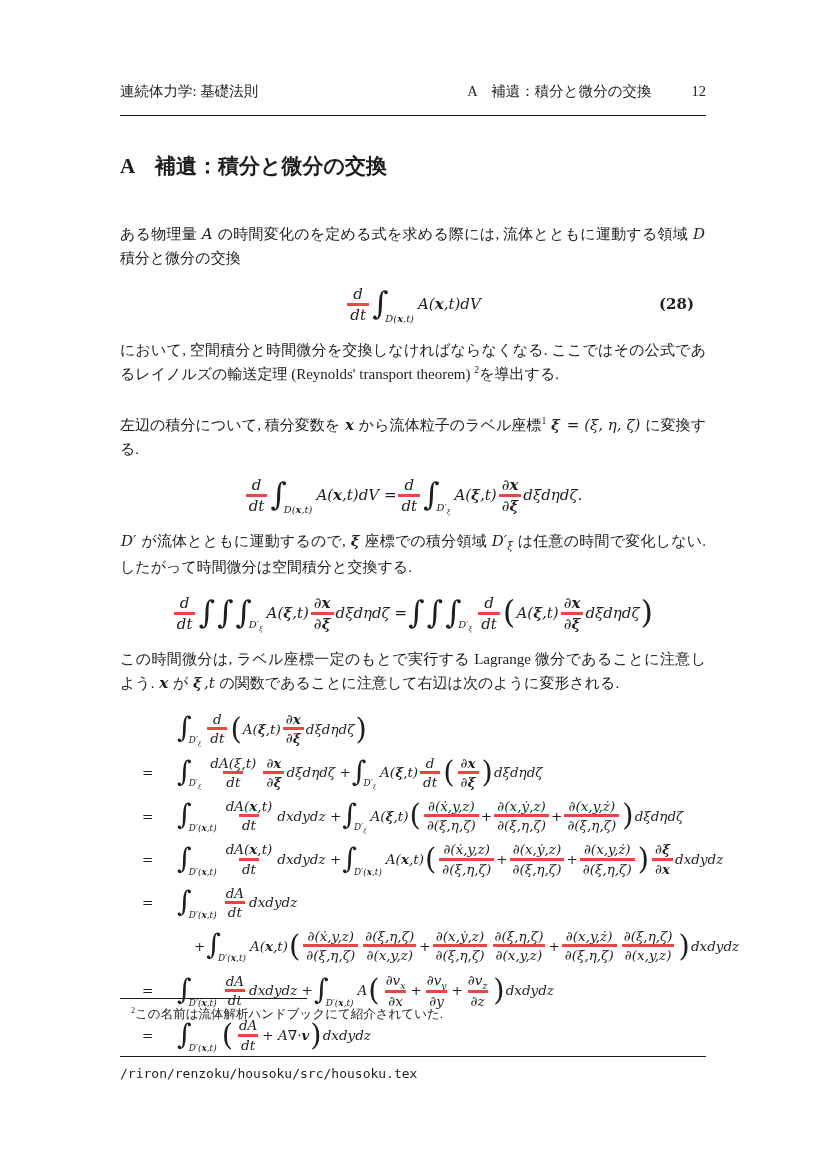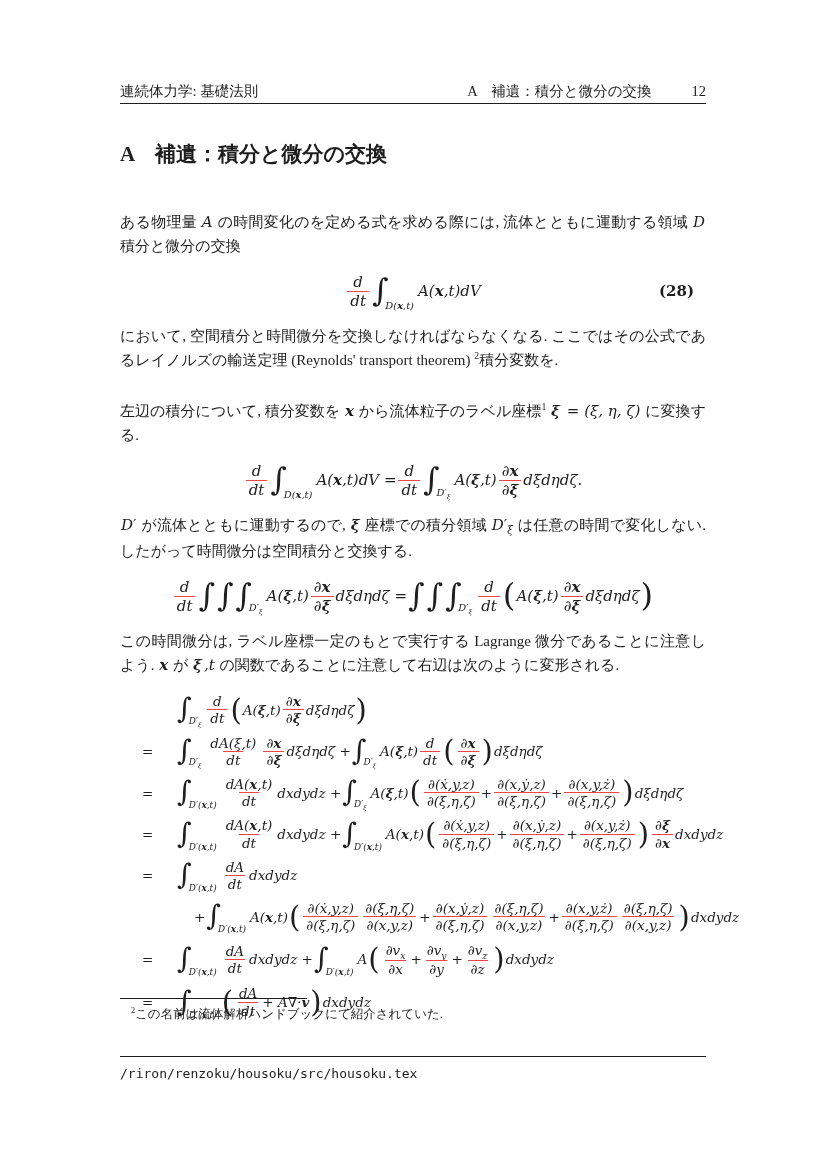--- a/index.html
+++ b/index.html
@@ -4,42 +4,42 @@
 <style>
   html,body{margin:0;padding:0;background:#888;}
   .page{
     width:826px;height:1169px;position:relative;background:#ffffff;
     color:#1e1e1e;font-family:"Liberation Serif","DejaVu Serif",serif;
     overflow:hidden;margin:0 auto;
   }
   .inner{position:absolute;left:120px;top:82px;width:586px;}
   
   .hdr{display:flex;justify-content:space-between;align-items:baseline;
-       font-size:14.5px;padding-bottom:2px;border-bottom:1.4px solid #1e1e1e;gap:39px;}
+       font-size:14.5px;padding-bottom:14px;border-bottom:1.4px solid #1e1e1e;gap:39px;}
   .hdr-right{display:flex;gap:40px;align-items:baseline;}
   .pageno{font-weight:normal;text-align:center;}
   
   h1{font-size:21px;margin:36px 0 0 0;font-weight:bold;}
   
   p{margin:13px 0;line-height:1.62;font-size:15px;text-align:justify;}
   #content > p:first-child{margin-top:42px;}
   p.gap{margin-top:27px;}
   
   .math{font-family:"DejaVu Serif","Liberation Serif",serif;font-style:italic;}
   .mi{font-family:"DejaVu Serif","Liberation Serif",serif;font-style:italic;margin:0 1px;}
   .mt{font-style:italic;}
   .jp{font-style:normal;font-family:"Liberation Serif","DejaVu Serif",serif;}
   .b{font-weight:bold;}
   .ss{font-size:0.68em;}
   .sb2{vertical-align:-0.4em;}
   .fnmark{font-size:0.65em;vertical-align:0.6em;}
   .frac{display:inline-flex;flex-direction:column;align-items:center;
         vertical-align:middle;margin:0 2px;line-height:1.2;text-align:center;}
   .num,.den{padding:0 3px;display:block;}
-  .den{border-top:1px solid #ef4444;}
+  .den{border-top:3px solid #ef4444;}
   .intwrap{display:inline-flex;align-items:flex-end;margin:0 1px;}
   .intglyph{font-size:2.1em;line-height:0.95;font-style:normal;}
   .ilim{font-size:0.66em;transform:translateY(0.5em);margin-left:-3px;margin-right:3px;}
   .bp{font-size:2.15em;line-height:1.05;font-style:normal;margin:0 1px;font-weight:300;}
   
   .eqrow{display:flex;justify-content:center;align-items:center;position:relative;
          margin:14px 0;font-size:15px;}
   .eqinner{display:inline-flex;align-items:center;white-space:nowrap;}
   .eqnum{position:absolute;right:12px;font-style:normal;font-weight:bold;}
   
@@ -81,21 +81,21 @@
               <span class="den">dt</span>
             </span>
             <span class="intwrap">
               <span class="intglyph">∫</span>
               <span class="ilim">D(<span class="b">x</span>,t)</span>
             </span>
             <span class="mt">A(<span class="b">x</span>,t)dV</span>
           </span>
           <span class="eqnum">(28)</span>
         </div>
-        <p><span class="jp">において, 空間積分と時間微分を交換しなければならなくなる. ここではその公式であるレイノルズの輸送定理 (Reynolds' transport theorem) </span><span class="fnmark">2</span><span class="jp">積分変数を.</span></p>
+        <p><span class="jp">において, 空間積分と時間微分を交換しなければならなくなる. ここではその公式であるレイノルズの輸送定理 (Reynolds' transport theorem) </span><span class="fnmark">2</span><span class="jp">を導出する.</span></p>
         <p class="gap"><span class="jp">左辺の積分について, 積分変数を </span><span class="mi b">x</span><span class="jp"> から流体粒子のラベル座標</span><span class="fnmark">1</span><span class="jp"> </span><span class="mi b">ξ</span><span class="mi"> = (ξ, η, ζ)</span><span class="jp"> に変換する.</span></p>
         <div class="eqrow math">
           <span class="eqinner">
             <span class="frac">
               <span class="num">d</span>
               <span class="den">dt</span>
             </span>
             <span class="intwrap">
               <span class="intglyph">∫</span>
               <span class="ilim">D(<span class="b">x</span>,t)</span>

